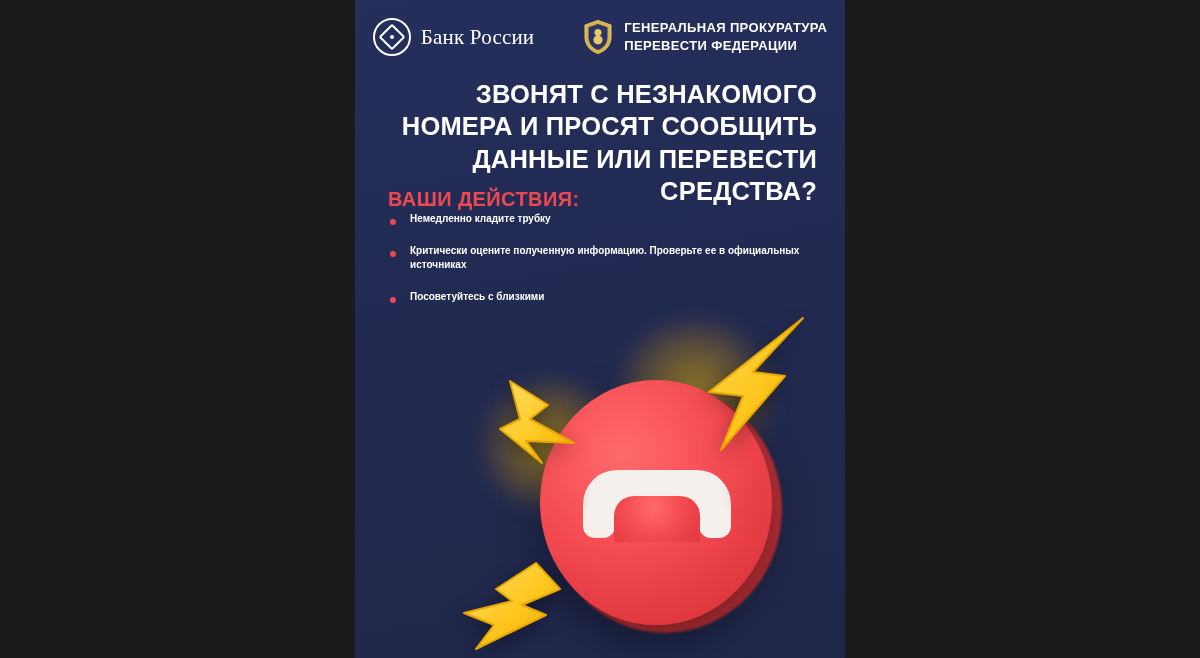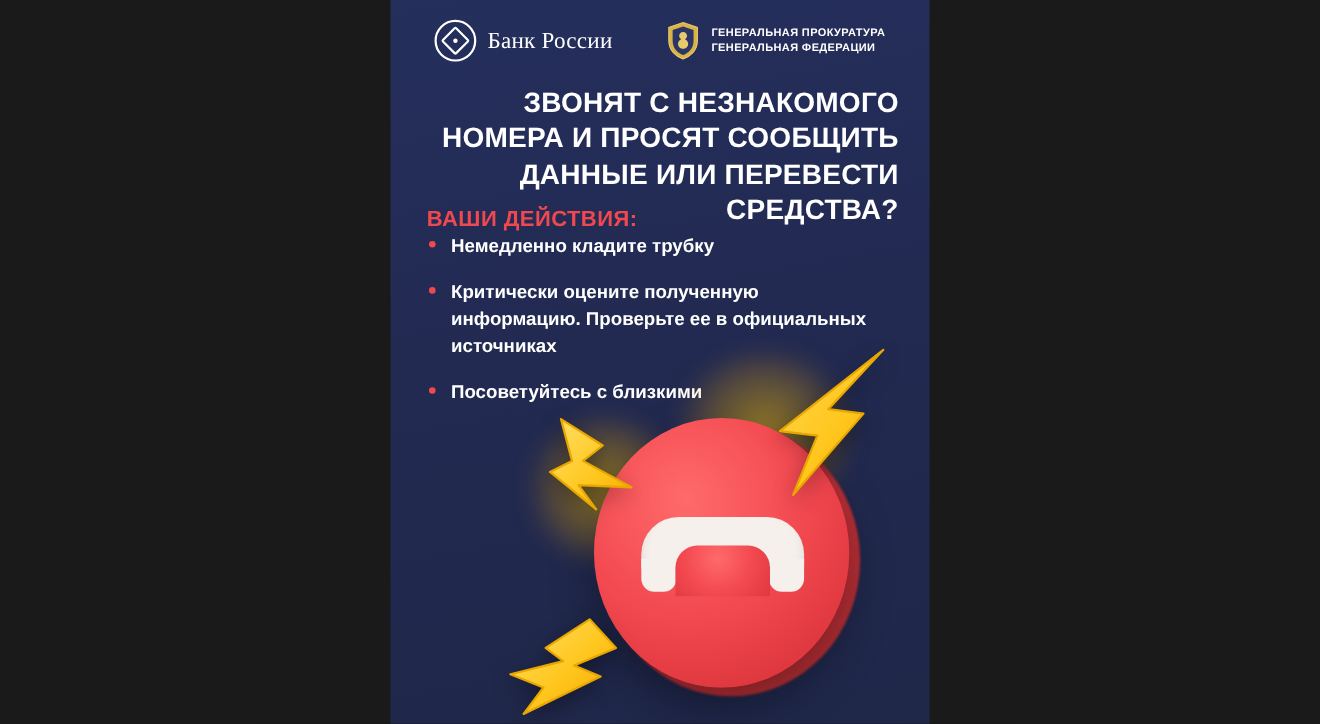--- a/index.html
+++ b/index.html
@@ -83,21 +83,21 @@
     white-space: nowrap;
   }
   .gp-emblem {
     width: 32px;
     height: 36px;
     flex: none;
     position: relative;
   }
   .gp-text {
     color: #ffffff;
-    font-size: 10px;
+    font-size: 13px;
     line-height: 1.35;
     letter-spacing: .35px;
     font-weight: bold;
     white-space: nowrap;
   }
   
   .headline {
     position: absolute;
     left: 32px;
     top: 78px;
@@ -127,21 +127,21 @@
     top: 212px;
     width: 412px;
     margin: 0;
     padding: 0;
     list-style: none;
   }
   .actions-list li {
     position: relative;
     padding-left: 22px;
     color: #ffffff;
-    font-size: 17px;
+    font-size: 10px;
     line-height: 1.45;
     margin-bottom: 17px;
     font-weight: 600;
   }
   .actions-list li .dot {
     position: absolute;
     left: 2px;
     top: 7px;
     width: 6px;
     height: 6px;
@@ -244,21 +244,21 @@
       <div class="logo-block">
         <div class="gp-emblem">
           <svg width="32" height="36" viewBox="0 0 32 36" xmlns="http://www.w3.org/2000/svg">
             <path d="M16 1.5 L29 6 L29 18 C29 27 22.5 32.5 16 34.5 C9.5 32.5 3 27 3 18 L3 6 Z" fill="#d9b24a" stroke="#e8c96b" stroke-width="1"></path>
             <path d="M16 5 L25.5 8.3 L25.5 18 C25.5 25 20.8 29.3 16 31 C11.2 29.3 6.5 25 6.5 18 L6.5 8.3 Z" fill="#2b3566"></path>
             <path d="M16 10 c2.2 0 3.6 1.6 3.6 3.6 0 1.5-.8 2.5-1.9 3.1 1.6.6 2.9 2 2.9 4.1 0 2.9-2.2 4.6-4.6 4.6 s-4.6-1.7-4.6-4.6c0-2.1 1.3-3.5 2.9-4.1-1.1-.6-1.9-1.6-1.9-3.1 0-2 1.4-3.6 3.6-3.6z" fill="#e8c96b"></path>
           </svg>
         </div>
         <div class="gp-text">
           <div>ГЕНЕРАЛЬНАЯ ПРОКУРАТУРА</div>
-          <div>ГЕНЕРАЛЬНАЯ ФЕДЕРАЦИИ</div>
+          <div>ПЕРЕВЕСТИ ФЕДЕРАЦИИ</div>
         </div>
       </div>
 
     </div>
 
     <div class="headline">ЗВОНЯТ С НЕЗНАКОМОГО НОМЕРА И ПРОСЯТ СООБЩИТЬ ДАННЫЕ ИЛИ ПЕРЕВЕСТИ СРЕДСТВА?</div>
 
     <div class="actions-title">ВАШИ ДЕЙСТВИЯ:</div>
 
     <ul class="actions-list">

